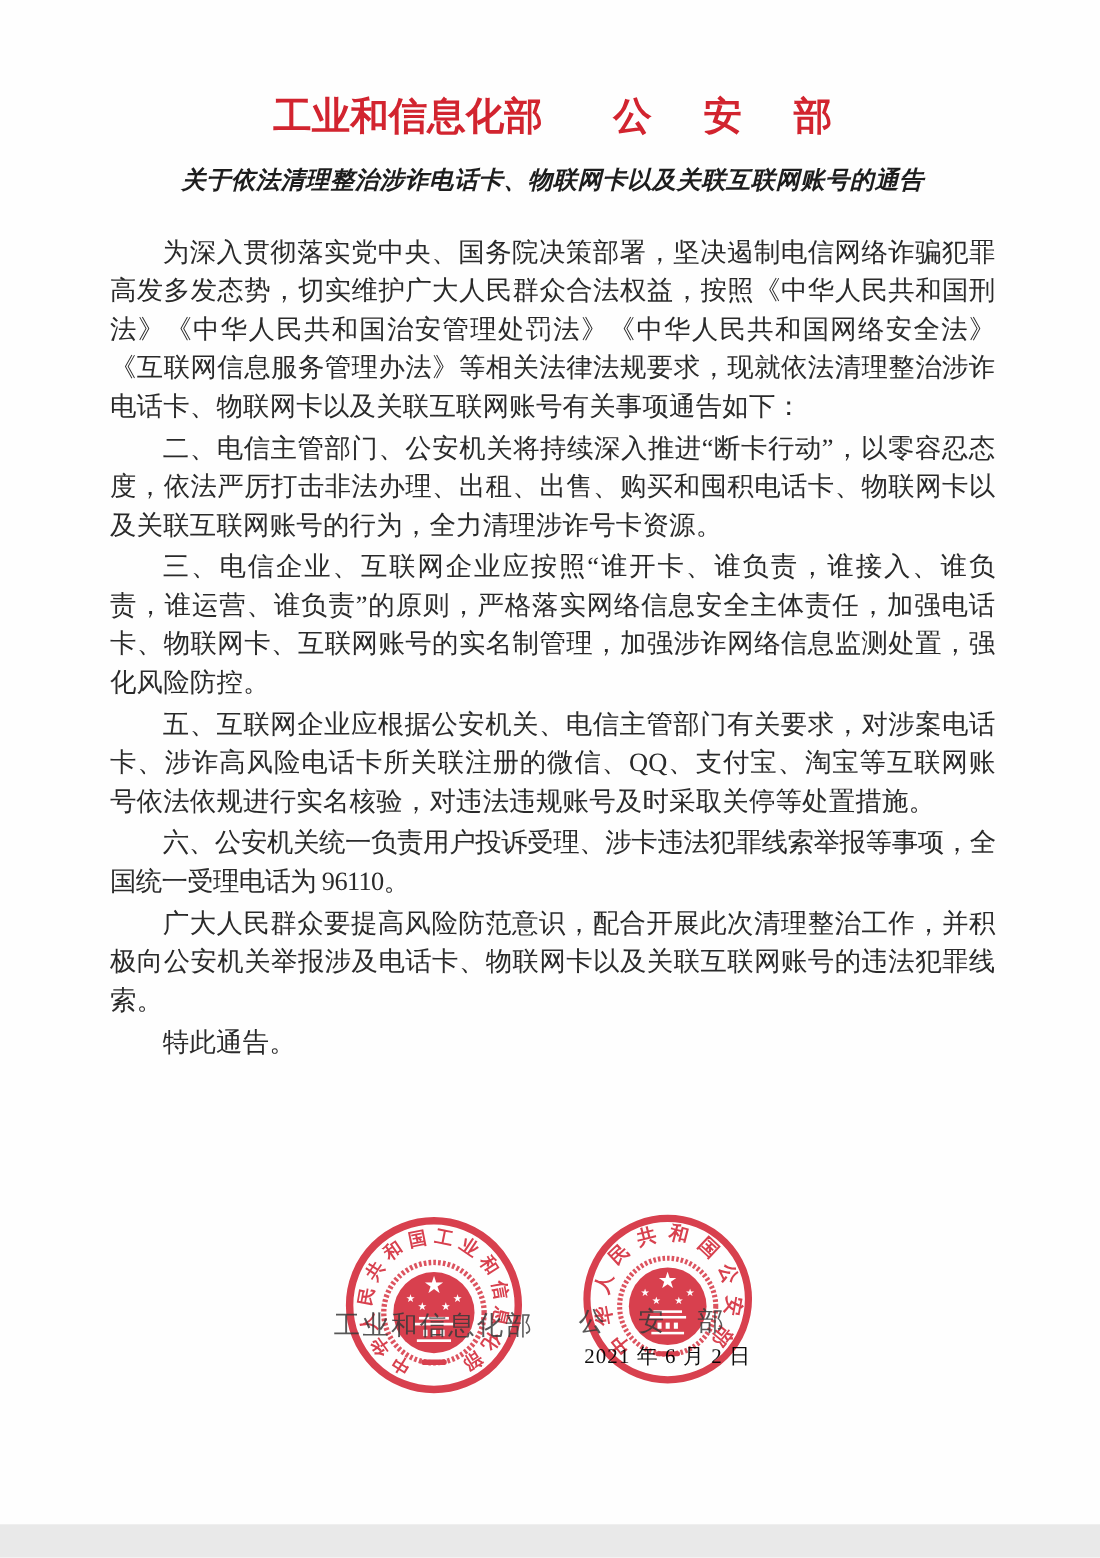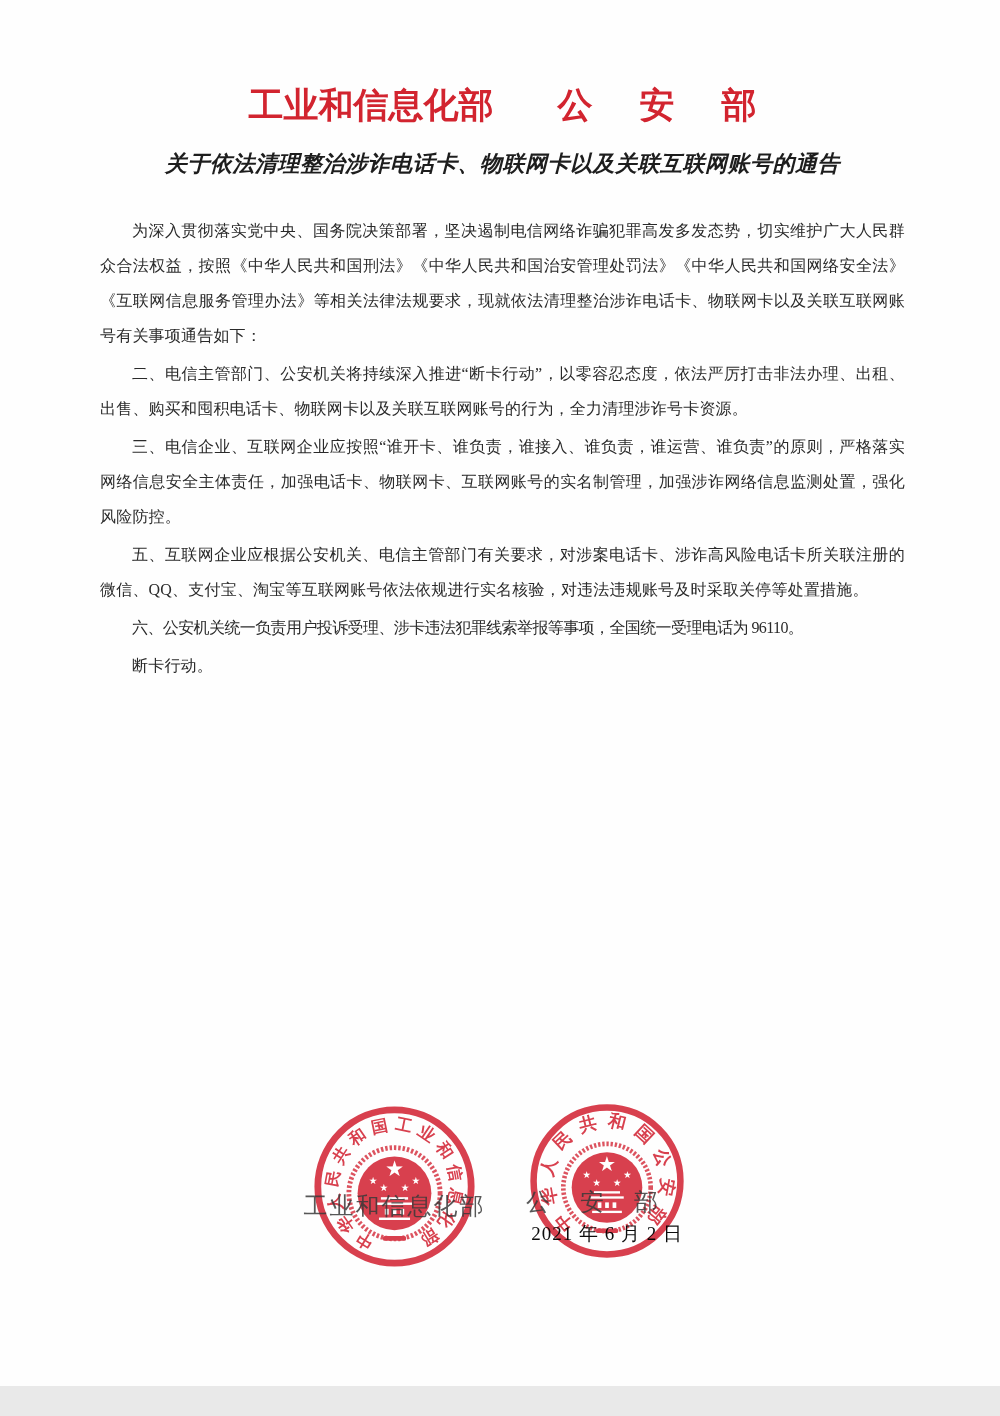--- a/index.html
+++ b/index.html
@@ -39,21 +39,21 @@
     line-height:30px;
     color:#1d1d1d;
     letter-spacing:0.5px;
     font-style:italic;
   }
 
   
   .body-text{ margin-top:34px; }
   .body-text p{
     margin:0 0 3px 0;
-    font-size:16px;
+    font-size:24px;
     line-height:35px;
     text-align:justify;
     text-justify:inter-ideograph;
     text-indent:2em;
     letter-spacing:0.2px;
     color:#2a2a2a;
   }
   .body-text p.tight{ letter-spacing:-0.6px; }
 
   
@@ -102,21 +102,22 @@
     </div>
 
     <div class="doc-title">关于依法清理整治涉诈电话卡、物联网卡以及关联互联网账号的通告</div>
 
     <div class="body-text">
       <p>为深入贯彻落实党中央、国务院决策部署，坚决遏制电信网络诈骗犯罪高发多发态势，切实维护广大人民群众合法权益，按照《中华人民共和国刑法》《中华人民共和国治安管理处罚法》《中华人民共和国网络安全法》《互联网信息服务管理办法》等相关法律法规要求，现就依法清理整治涉诈电话卡、物联网卡以及关联互联网账号有关事项通告如下：</p>
       <p>二、电信主管部门、公安机关将持续深入推进“断卡行动”，以零容忍态度，依法严厉打击非法办理、出租、出售、购买和囤积电话卡、物联网卡以及关联互联网账号的行为，全力清理涉诈号卡资源。</p>
       <p>三、电信企业、互联网企业应按照“谁开卡、谁负责，谁接入、谁负责，谁运营、谁负责”的原则，严格落实网络信息安全主体责任，加强电话卡、物联网卡、互联网账号的实名制管理，加强涉诈网络信息监测处置，强化风险防控。</p>
       <p>五、互联网企业应根据公安机关、电信主管部门有关要求，对涉案电话卡、涉诈高风险电话卡所关联注册的微信、QQ、支付宝、淘宝等互联网账号依法依规进行实名核验，对违法违规账号及时采取关停等处置措施。</p>
       <p class="tight">六、公安机关统一负责用户投诉受理、涉卡违法犯罪线索举报等事项，全国统一受理电话为 96110。</p>
-      <p>断卡行动。</p>
+      <p>广大人民群众要提高风险防范意识，配合开展此次清理整治工作，并积极向公安机关举报涉及电话卡、物联网卡以及关联互联网账号的违法犯罪线索。</p>
+      <p>特此通告。</p>
     </div>
   </div>
 
   <div class="seal seal-miit">
     <svg viewBox="0 0 170 170">
       <circle cx="85" cy="85" r="79" fill="none" stroke="#d8404e" stroke-width="7"></circle>
       <circle cx="85" cy="92" r="47" fill="none" stroke="#d8404e" stroke-width="5" stroke-dasharray="2.5 2" opacity="0.9"></circle>
       <circle cx="85" cy="92" r="38" fill="#d8404e"></circle>
       <text x="85" y="74" font-size="22" fill="#ffffff" text-anchor="middle" font-family="DejaVu Sans, sans-serif">★</text>
       <text x="63" y="82" font-size="10" fill="#ffffff" text-anchor="middle" font-family="DejaVu Sans, sans-serif">★</text>

